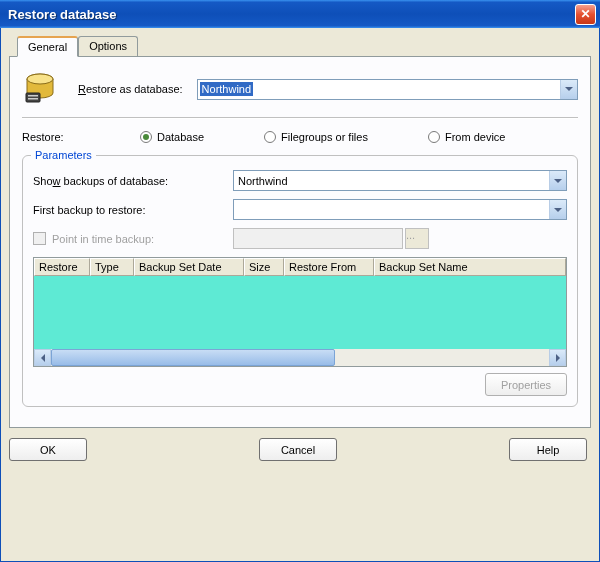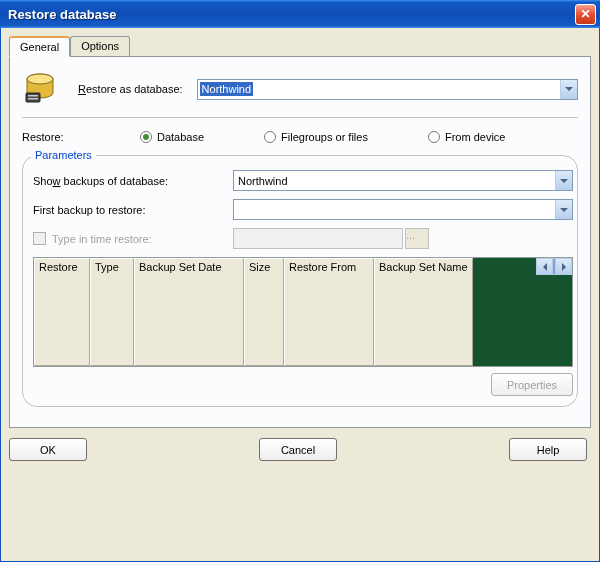--- a/index.html
+++ b/index.html
@@ -35,21 +35,21 @@
   background: #ece9d8;
   height: calc(100% - 28px);
   padding: 8px 8px 0 8px;
   display: flex;
   flex-direction: column;
   border: 1px solid #0e4fb8;
   border-top: none;
 }
 .tabs {
   display: flex;
-  margin-left: 0;
+  margin-left: 8px;
 }
 .tab {
   padding: 3px 10px;
   background: #ece9d8;
   border: 1px solid #919b9c;
   border-bottom: none;
   border-radius: 3px 3px 0 0;
   margin-right: 0px;
   cursor: pointer;
   position: relative;
@@ -134,22 +134,22 @@
 .radio.checked::after {
   content: "";
   position: absolute;
   top: 2px; left: 2px;
   width: 6px; height: 6px;
   background: #4a8a3a;
   border-radius: 50%;
 }
 .groupbox {
   border: 1px solid #c0c0c0;
-  border-radius: 15px;
-  padding: 14px 4px 10px 10px;
+  border-radius: 6px;
+  padding: 14px 10px 10px 10px;
   position: relative;
   margin-bottom: 8px;
 }
 .groupbox .legend {
   position: absolute;
   top: -7px; left: 8px;
   background: #fcfcfe;
   padding: 0 4px;
   color: #0046d5;
 }
@@ -170,24 +170,24 @@
 }
 .browse-btn {
   width: 24px; height: 21px;
   border: 1px solid #c0c0c0;
   background: #ece9d8;
   margin-left: 2px;
   color: #a0a0a0;
 }
 .grid {
   border: 1px solid #919b9c;
-  background: #14532d;
+  background: #5eead4;
   height: 110px;
   display: flex;
-  flex-direction: row;
+  flex-direction: column;
 }
 .grid-header {
   display: flex;
   background: #ece9d8;
 }
 .grid-header .col {
   border: 1px solid #ffffff;
   border-right-color: #aca899;
   border-bottom-color: #aca899;
   padding: 2px 4px;
@@ -320,21 +320,21 @@
         <span class="plabel">First backup to restore:</span>
         <div class="combo">
           <span class="plain"></span>
           <div class="drop"></div>
         </div>
       </div>
 
       <div class="param-row disabled">
         <span class="plabel" style="display:flex;align-items:center">
           <span class="checkbox"></span>
-          <span>Type in time restore:</span>
+          <span>Point in time backup:</span>
         </span>
         <span class="textbox"></span>
         <span class="browse-btn">...</span>
       </div>
 
       <div class="grid">
         <div class="grid-header">
           <div class="col" style="width:56px">Restore</div>
           <div class="col" style="width:44px">Type</div>
           <div class="col" style="width:110px">Backup Set Date</div>

